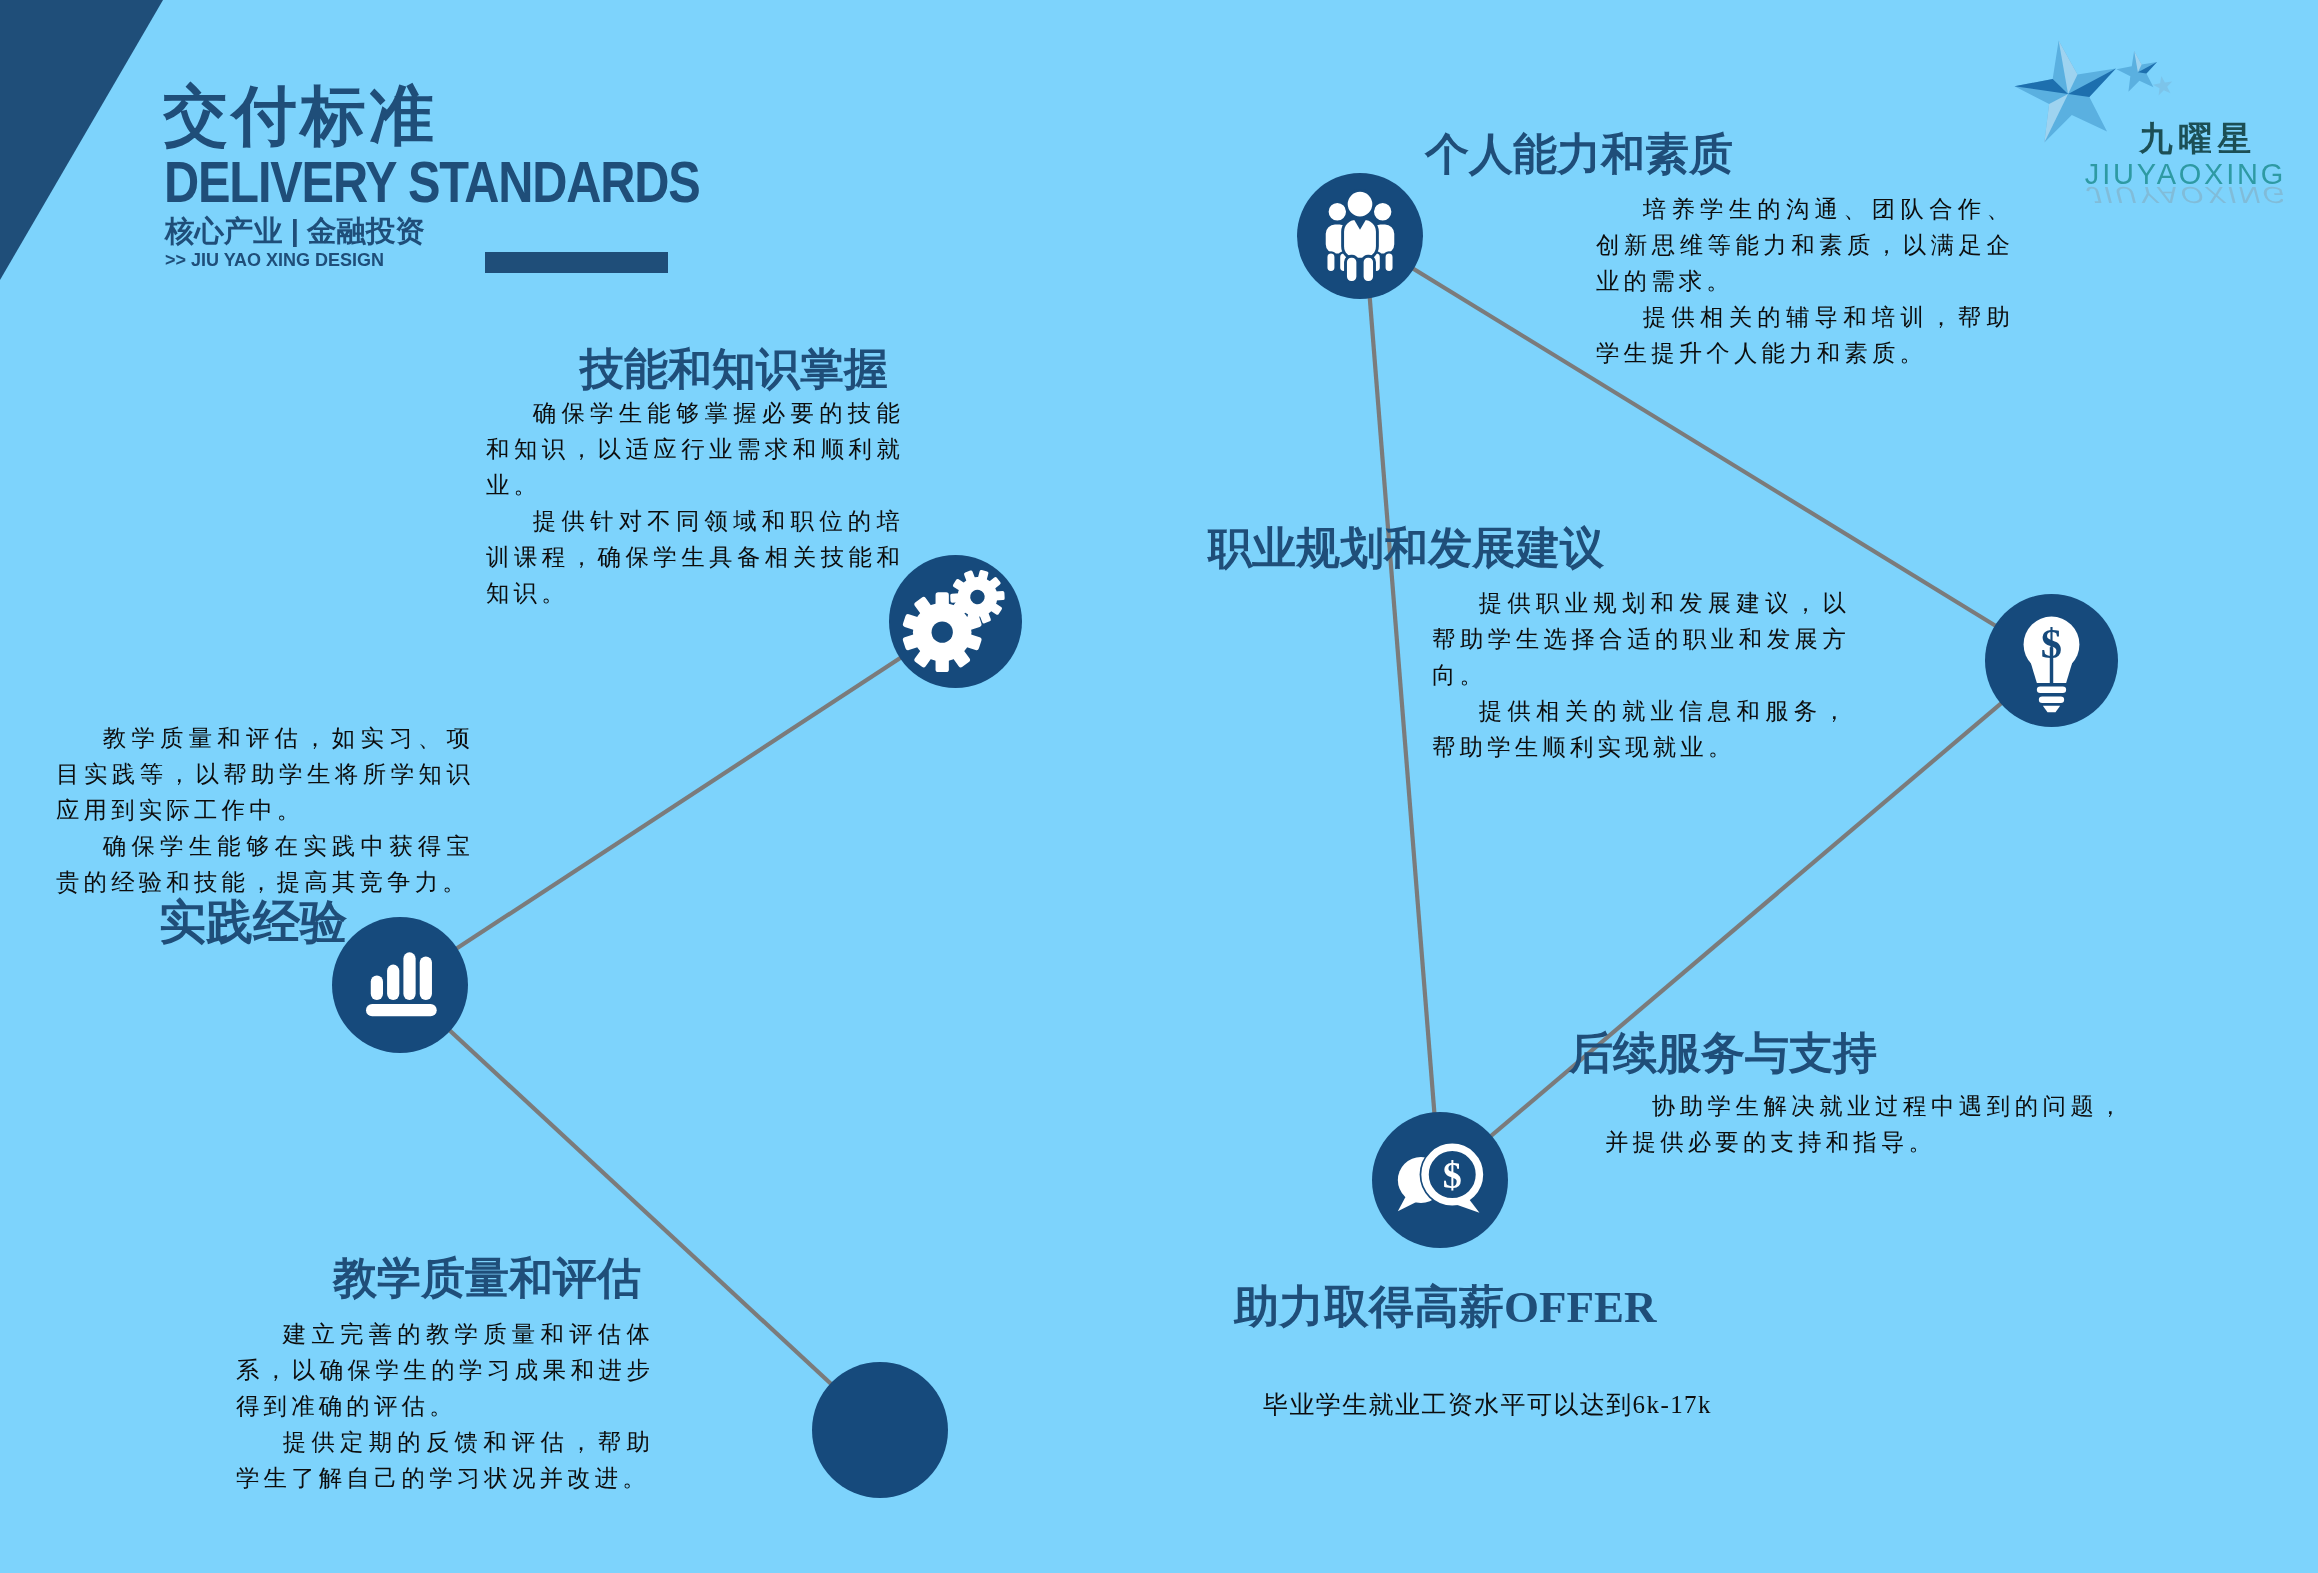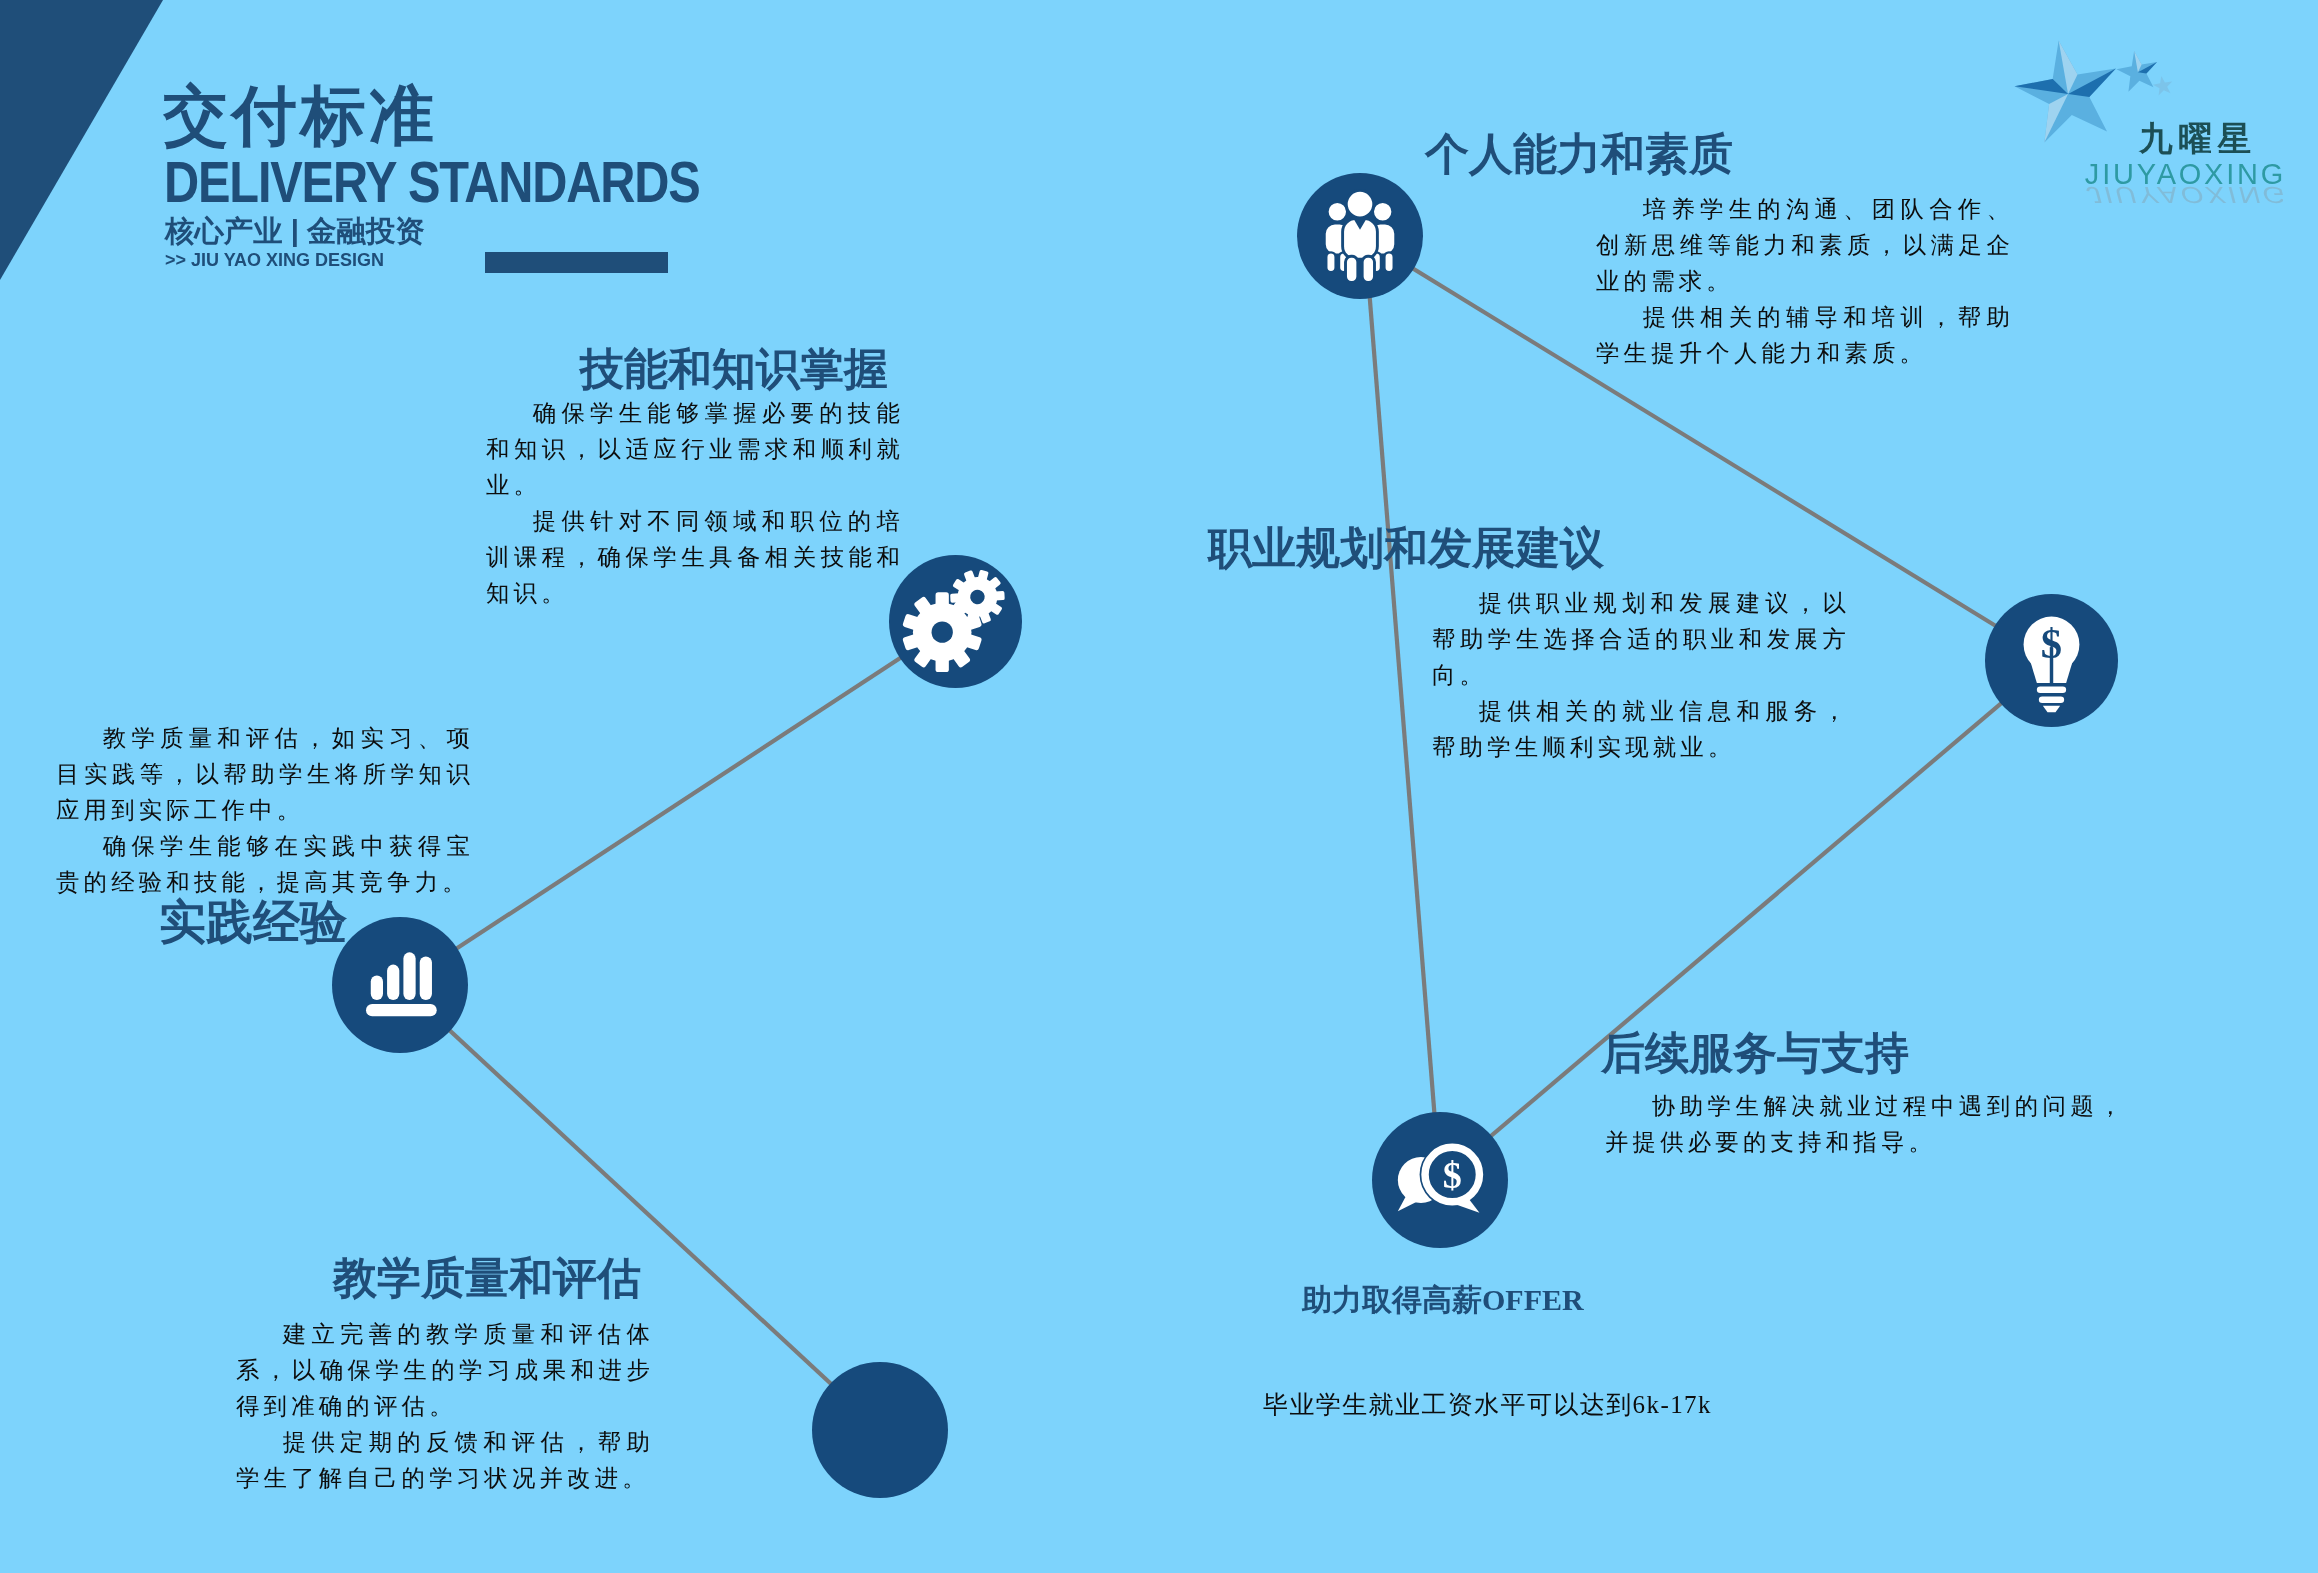--- a/index.html
+++ b/index.html
@@ -20,21 +20,21 @@
   #tagline{left:165px;top:251px;font-family:"Liberation Sans","DejaVu Sans",sans-serif;
            font-weight:700;font-size:18px;line-height:1;color:#1f4e79;white-space:nowrap;}
   #tagline-bar{left:485px;top:252px;width:183px;height:20.6px;background:#1f4e79;}
   
   .section-title{position:absolute;color:#1f4e79;font-weight:700;font-size:44px;line-height:1.05;white-space:nowrap;}
   
   .body-block{position:absolute;color:#0d0d0d;font-size:23.4px;line-height:36px;letter-spacing:4.2px;
               text-align:justify;text-justify:inter-ideograph;}
   .body-block p{margin:0;text-indent:2em;}
   
-  #offer-title{left:1302px;top:1284px;font-size:30px;text-align:right;}
+  #offer-title{left:1234px;top:1284px;font-size:45px;text-align:right;}
   #offer-subtitle{left:1263px;top:1352px;font-size:25px;color:#0d0d0d;letter-spacing:1.4px;white-space:nowrap;margin-top:36px;}
   
   .icon-node{position:absolute;}
   .icon-node svg{display:block;}
   #lines-layer{left:0;top:0;z-index:0;}
   .icon-node,#corner-triangle,.section-title,.body-block,#offer-subtitle,#title-cn,#title-en,#subtitle,#tagline,#tagline-bar,#logo{z-index:2;}
 </style>
 </head>
 <body>
 
@@ -187,21 +187,21 @@
       <g fill="#ffffff">
         <rect x="28.5" y="43" width="9" height="18" rx="4.5"></rect>
         <rect x="40.5" y="35" width="9" height="26" rx="4.5"></rect>
         <rect x="52.5" y="26" width="9" height="35" rx="4.5"></rect>
         <rect x="64.5" y="29" width="9" height="32" rx="4.5"></rect>
         <rect x="25" y="64" width="52" height="9" rx="4.5"></rect>
       </g>
     </svg>
   </div>
 
-  <div class="section-title abs" style="left:1569px;top:1031px;margin-left:32px;">后续服务与支持</div>
+  <div class="section-title abs" style="left:1569px;top:1031px;">后续服务与支持</div>
   <div class="body-block abs" style="left:1605px;top:1088px;width:521px;">
     <p>协助学生解决就业过程中遇到的问题，并提供必要的支持和指导。</p>
   </div>
   <div class="icon-node" style="left:1372px;top:1112px;">
     <svg width="136" height="136" viewBox="0 0 100 100">
       <circle cx="50" cy="50" r="50" fill="#164a7c"></circle>
       <g>
         <circle cx="36" cy="50" r="17" fill="#ffffff"></circle>
         <polygon points="26,60 19,73 37,64" fill="#ffffff"></polygon>
         <circle cx="59" cy="46" r="24" fill="#164a7c"></circle>

